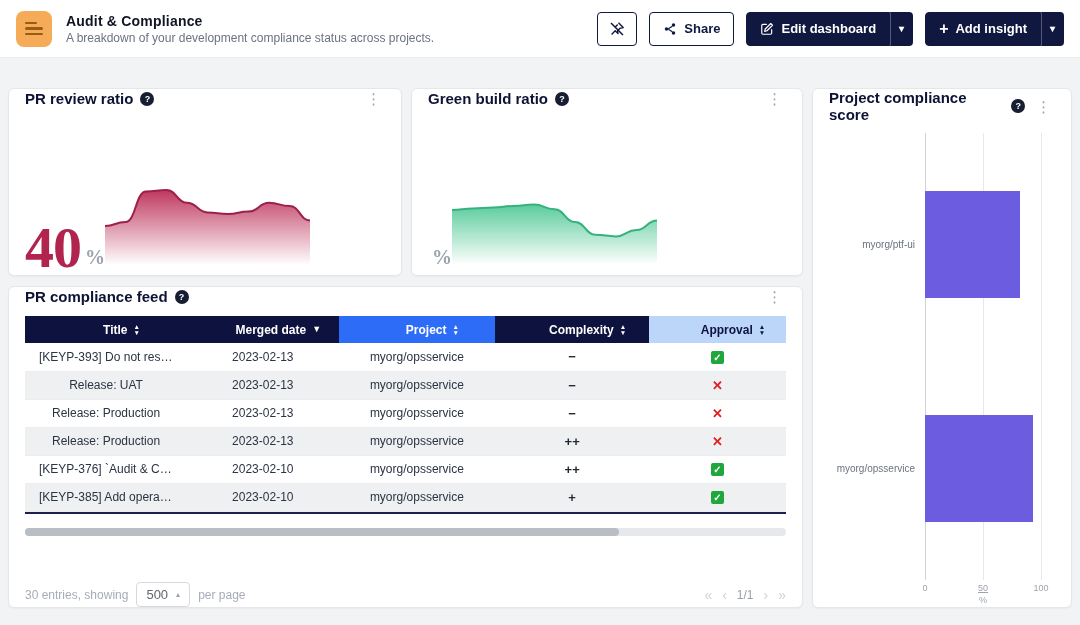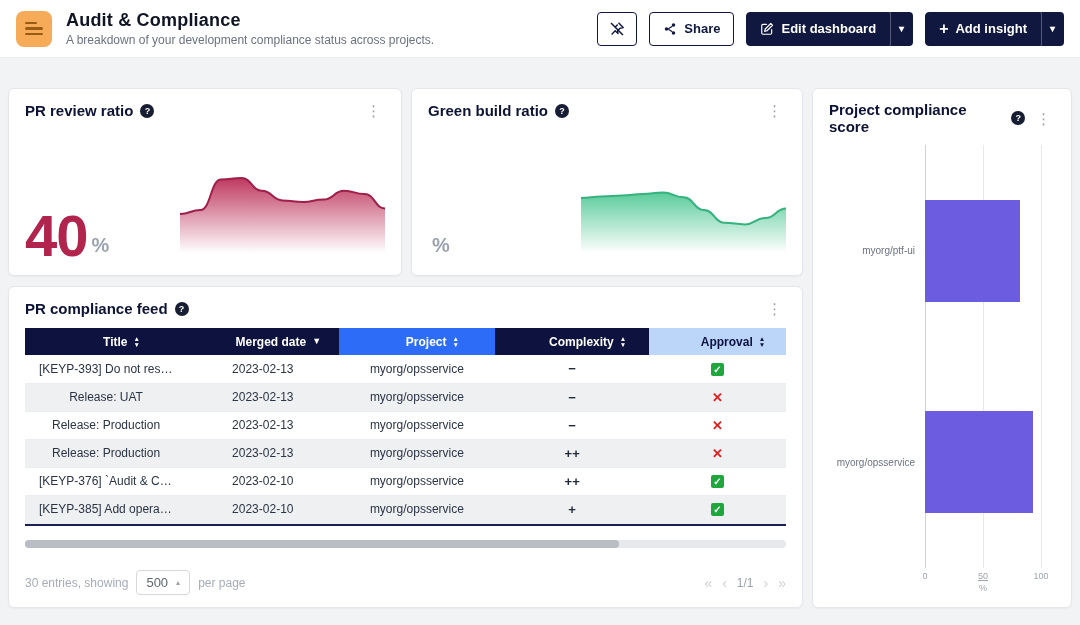--- a/index.html
+++ b/index.html
@@ -7,51 +7,51 @@
   body { font-family:"Liberation Sans", sans-serif; background:#f2f3f5; color:#111827; }
 
   
   header { height:58px; background:#fff; display:flex; align-items:center; justify-content:space-between;
            padding:0 16px; border-bottom:1px solid #ebedf0; }
   .header-left { display:flex; align-items:center; gap:14px; }
   .app-icon { width:36px; height:36px; border-radius:8px; background:#f5ab57; display:flex; flex-direction:column;
               align-items:center; justify-content:center; gap:3px; cursor:pointer; }
   .app-icon i { display:block; width:18px; height:2.5px; border-radius:2px; background:#9a5b13; }
   .app-icon i:first-child { width:12px; align-self:flex-start; margin-left:9px; }
-  .title-block h1 { font-size:18px; font-weight:700; color:#101524; letter-spacing:.2px; }
+  .title-block h1 { font-size:14px; font-weight:700; color:#101524; letter-spacing:.2px; }
   .title-block p { font-size:12px; color:#6b7280; margin-top:2px; }
 
   .header-actions { display:flex; align-items:center; gap:12px; }
   .btn { height:34px; display:inline-flex; align-items:center; gap:7px; font-family:inherit;
          font-size:13px; font-weight:600; border-radius:4px; padding:6px 13px; cursor:pointer; }
   .btn.outline { background:#fff; color:#101840; border:1px solid #101840; }
   .btn.solid { background:#101840; color:#fff; border:1px solid #101840; }
   .btn.icon-only { padding:0 11px; }
   .split { display:inline-flex; }
   .split .main { border-top-right-radius:0; border-bottom-right-radius:0; }
   .split .caret { border-top-left-radius:0; border-bottom-left-radius:0; border-left:1px solid rgba(255,255,255,.28);
                   padding:0 8px; font-size:10px; }
   .btn svg { display:block; }
 
   
   main { display:grid; grid-template-columns:394px 392px 260px; grid-template-rows:188px 322px;
          column-gap:9px; row-gap:10px; padding:30px 8px 0 8px; }
   .card { background:#fff; border:1px solid #e4e6ea; border-radius:6px; box-shadow:0 1px 2px rgba(16,24,64,.04);
-          padding:12px 16px; display:flex; flex-direction:column; }
+          padding:0 16px; display:flex; flex-direction:column; }
   .card.tall { grid-column:3; grid-row:1 / 3; }
   .card.wide { grid-column:1 / 3; grid-row:2;text-align:center; }
 
   .card-head { display:flex; align-items:center; gap:7px; }
   .card-title { font-size:15px; font-weight:700; color:#0d1335; }
   .help { width:14px; height:14px; border-radius:50%; background:#171d33; color:#fff; font-size:9px; font-weight:700;
           display:inline-flex; align-items:center; justify-content:center; cursor:pointer; }
   .kebab { margin-left:auto; color:#9aa1ad; font-size:15px; line-height:1; cursor:pointer; padding:2px 4px; }
 
   
-  .kpi-row { flex:1; display:flex; align-items:flex-end; justify-content:space-between; }
+  .kpi-row { flex:1; display:flex; align-items:flex-end; justify-content:flex-start;font-family:Liberation Serif, serif; }
   .kpi { display:flex; align-items:flex-end; }
   .kpi-value { font-size:58px; font-weight:700; line-height:.95; letter-spacing:-1px; }
   .kpi-value.crimson { color:#b1244e; }
   .kpi-value.yellow { color:#f2c511; }
   .kpi-unit { font-size:20px; font-weight:600; color:#9ca3af; margin:0 0 6px 4px; }
   svg.spark { width:205px; height:86px; margin-bottom:10px; }
 
   
   .bar-chart { flex:1; display:flex; flex-direction:column; margin-top:10px; }
   .plot-area { flex:1; display:flex; position:relative; }

